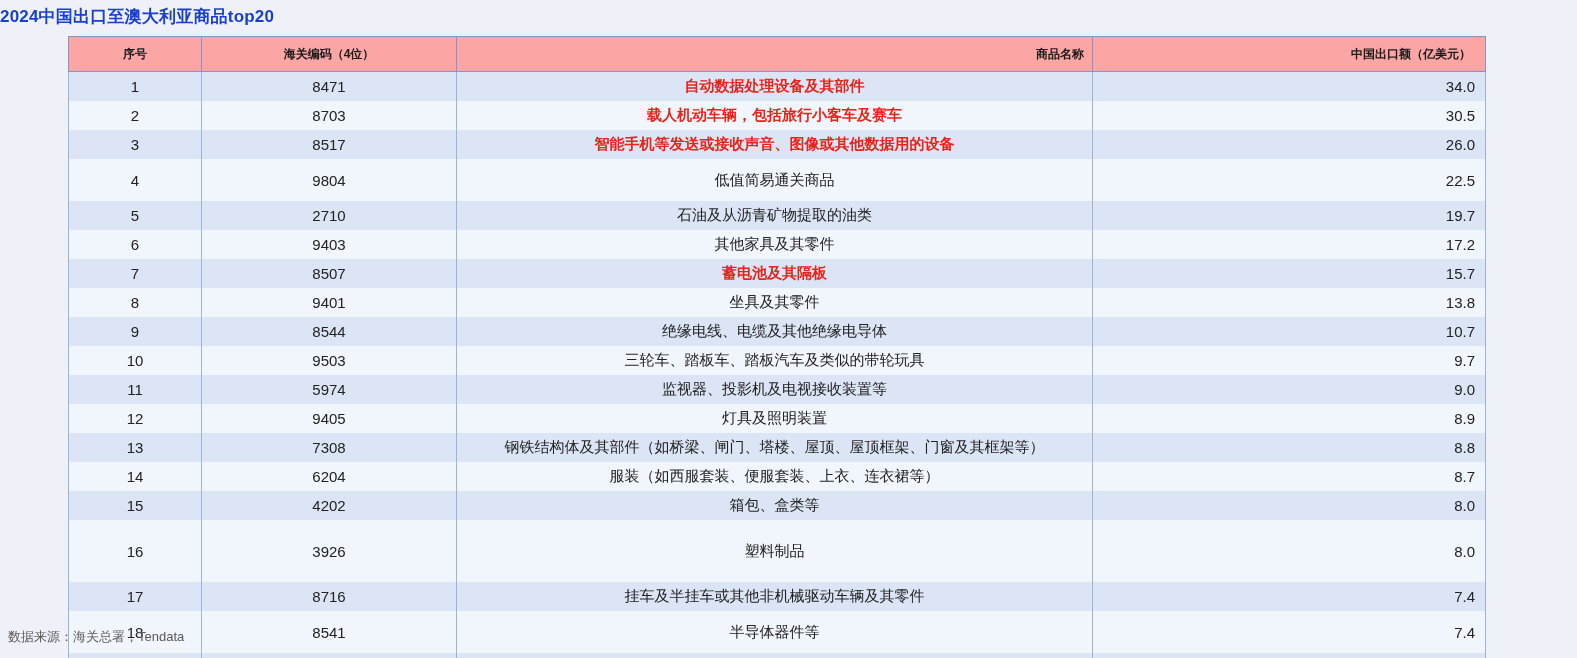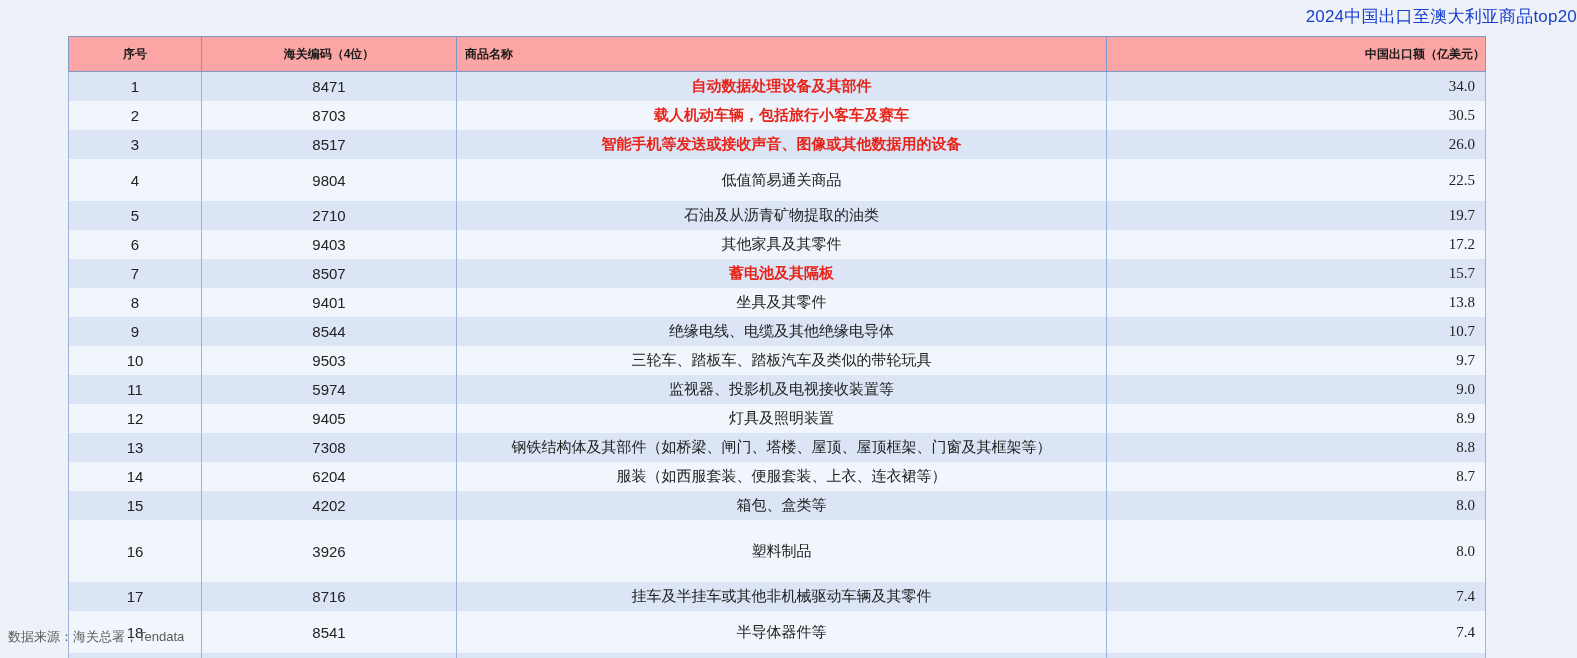--- a/index.html
+++ b/index.html
@@ -14,23 +14,23 @@
     color: #222;
     overflow: hidden;
   }
   .page {
     position: relative;
     width: 1577px;
     height: 658px;
     box-sizing: border-box;
   }
   .title {
-    text-align: right;
+    text-align: left;
     font-size: 17px;
-    font-weight: normal;
+    font-weight: bold;
     color: #1a3fd0;
     padding-top: 5px;
     padding-bottom: 8px;
     letter-spacing: 0.2px;
   }
   .table-wrap {
     margin: 0 68px 0 68px;
     width: 1418px;
   }
   table {
@@ -43,39 +43,39 @@
     background: #fca5a5;
     border: 1px solid #7d98c9;
     font-weight: bold;
     font-size: 12px;
     color: #1a1a1a;
     height: 30px;
     padding: 2px 8px;
   }
   th.col-idx { width: 116px; text-align: center; }
   th.col-code { width: 238px; text-align: center; }
-  th.col-name { text-align: left; }
-  th.col-val { width: 370px; text-align: right; padding-right: 0; }
+  th.col-name { text-align: right; }
+  th.col-val { width: 370px; text-align: right; padding-right: 14px; }
 
   tbody td {
     border-left: 1px solid #9db3d8;
     border-right: 1px solid #9db3d8;
     padding: 2px 8px;
     height: 25px;
     vertical-align: middle;
   }
   tbody tr.odd td { background: #dbe5f6; }
   tbody tr.even td { background: #f1f5fc; }
   tbody tr.tall td { height: 58px; }
   tbody tr.medium td { height: 38px; }
 
   td.idx { text-align: center; }
   td.code { text-align: center; margin-top: 29px; }
   td.name { text-align: center; }
-  td.val { text-align: right; padding-right: 10px; font-family: Liberation Serif, serif; }
+  td.val { text-align: right; padding-right: 10px; }
   td.name.hl { color: #e8241a; font-weight: bold; }
 
   tbody tr:last-child td { border-bottom: 1px solid #9db3d8; }
 
   .source {
     position: absolute;
     left: 8px;
     bottom: 12px;
     font-size: 13px;
     color: #5a5a5a;

